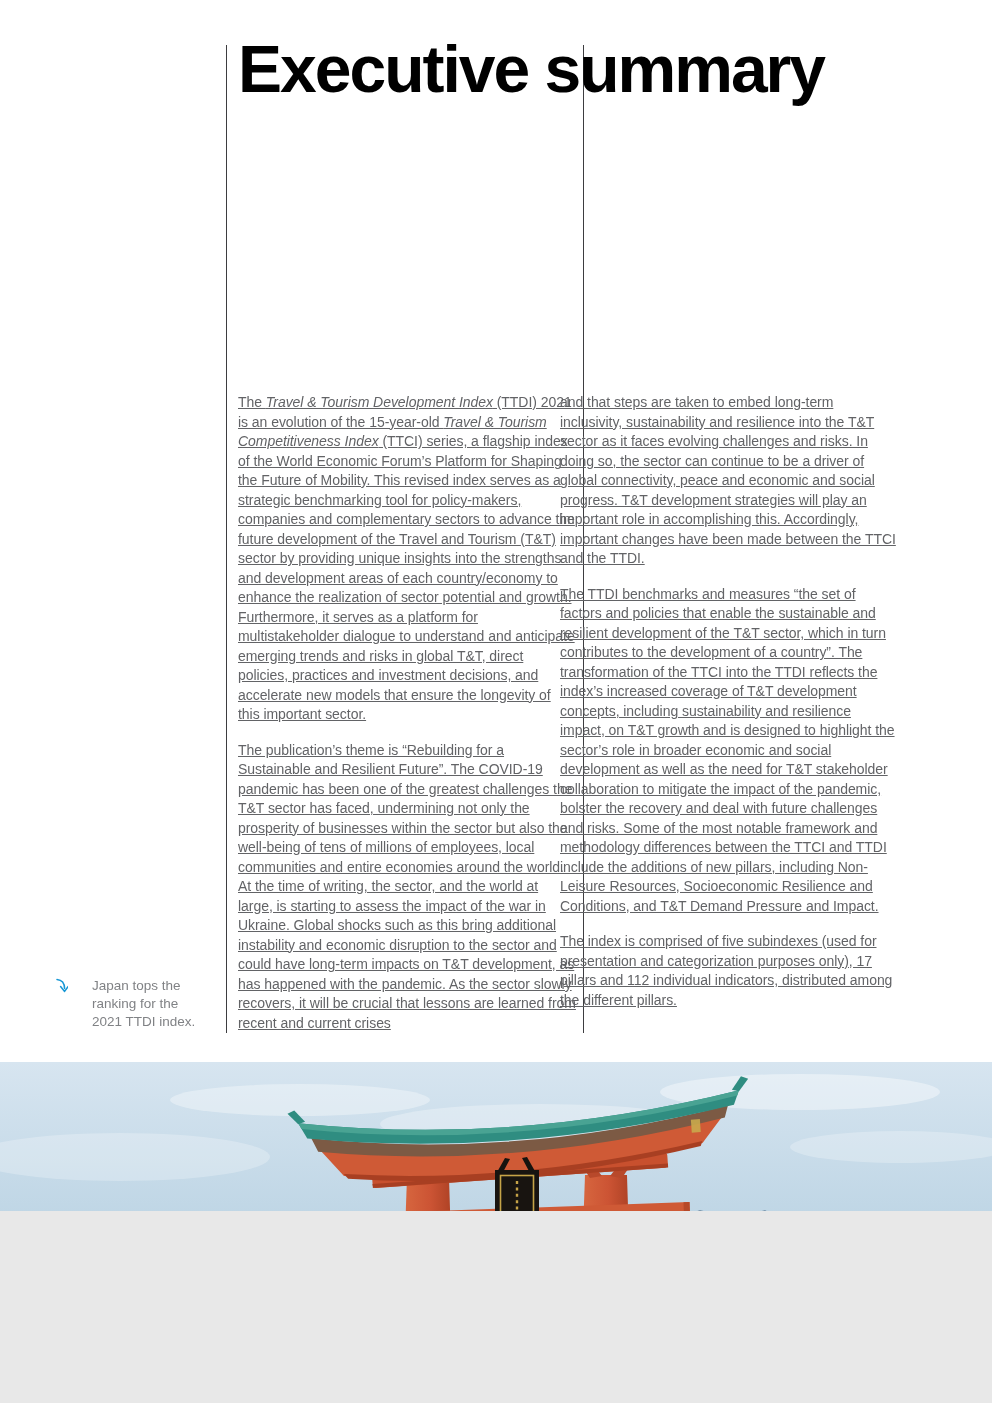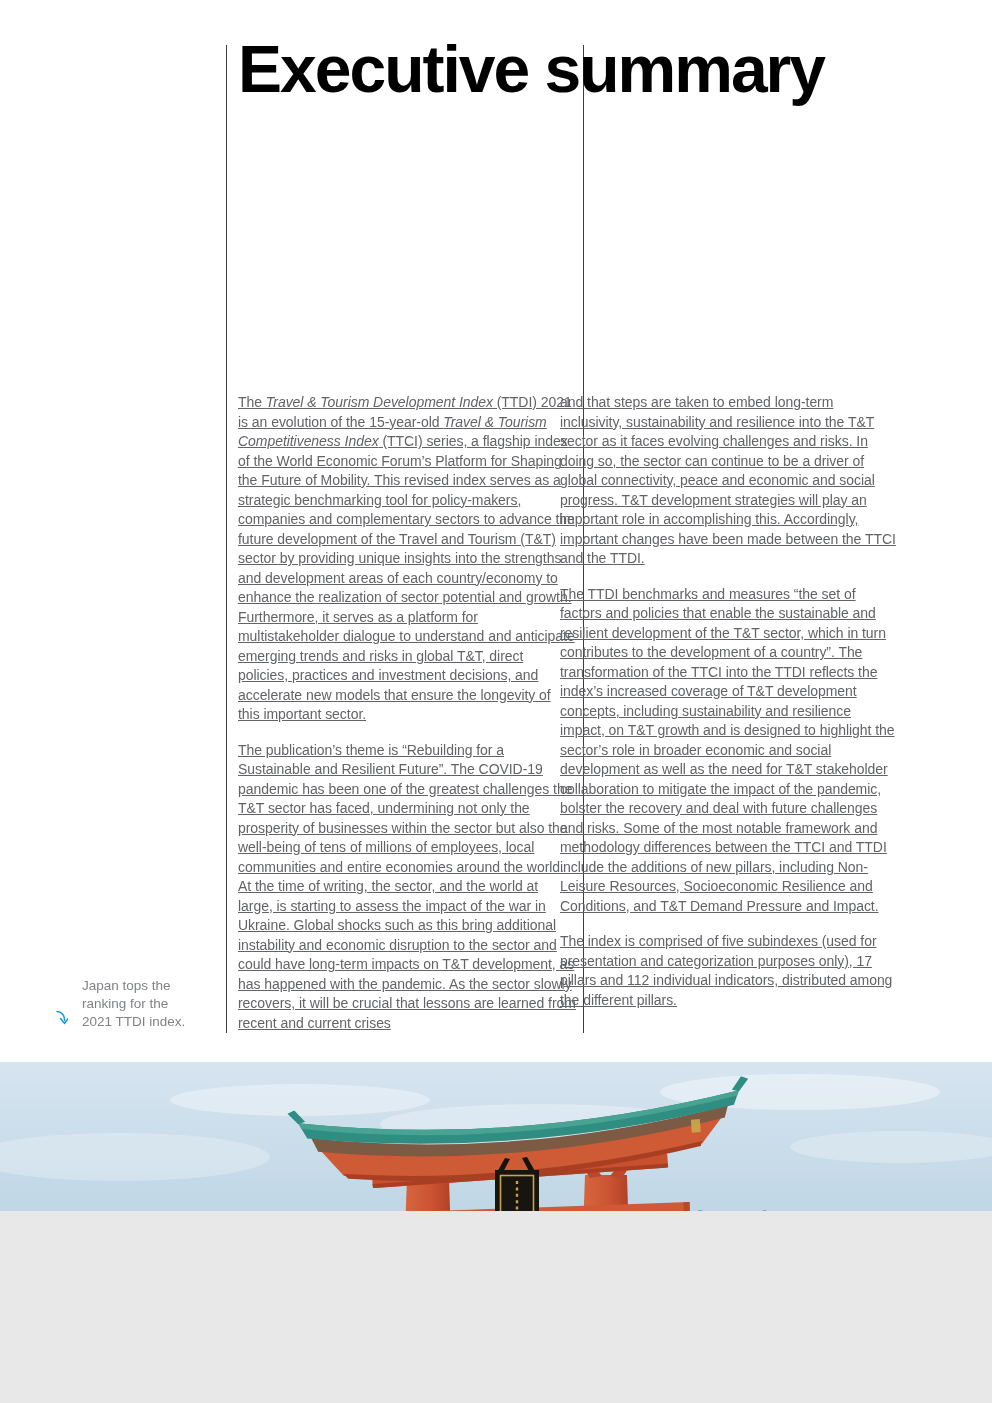--- a/index.html
+++ b/index.html
@@ -38,21 +38,21 @@
     font-size:14px; line-height:19.5px; color:#626366; letter-spacing:-0.05px;text-decoration:underline;
   }
   .col p { margin:0 0 16px 0; }
   .col em { font-style:italic; }
   .col-1 { left:238px; }
   .col-2 { left:560px; }
 
   .caption {
     position:absolute; left:55px; top:977px; width:160px;
     font-size:13.5px; line-height:18px; color:#808285;
-    display:flex; gap:14px; align-items:flex-end;
+    display:flex; gap:24px; align-items:flex-start;
   }
   .caption .ctext { white-space:pre-line; }
   .caption .arrow-wrap { flex:0 0 auto; margin-top:1px; }
 
   .photo {
     position:absolute; left:0; top:1062px; width:992px; height:341px;
   }
   .photo svg { display:block; }
 
   .footer {

